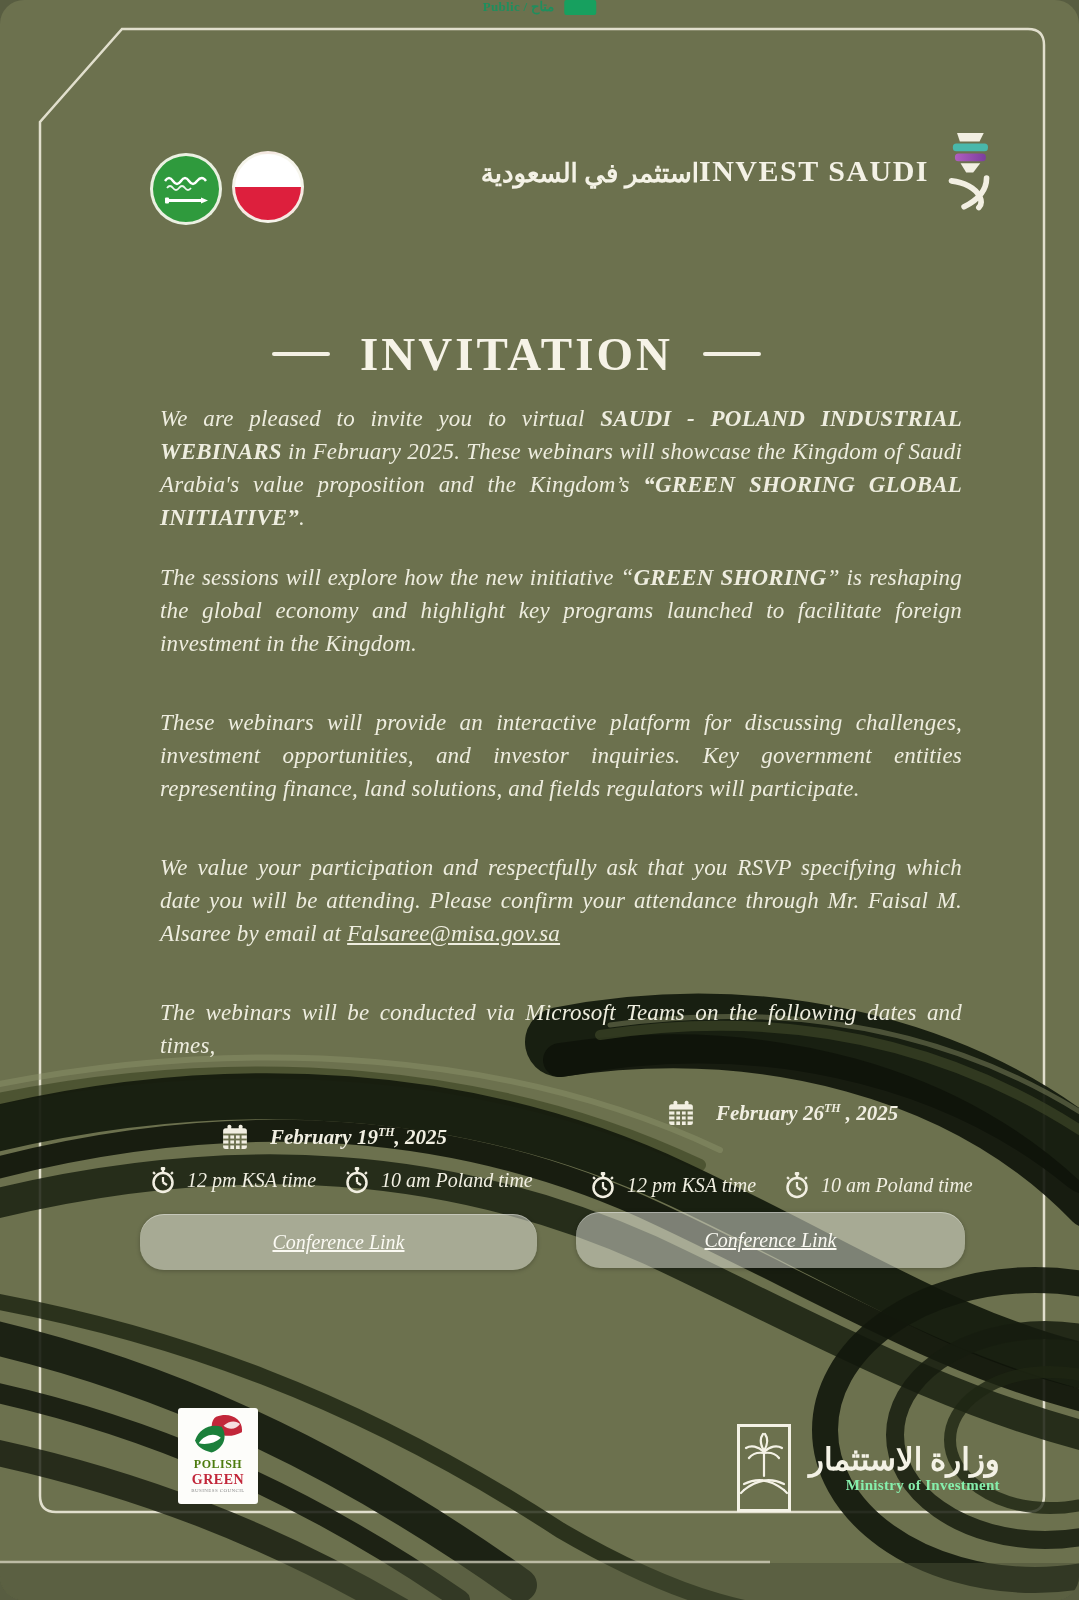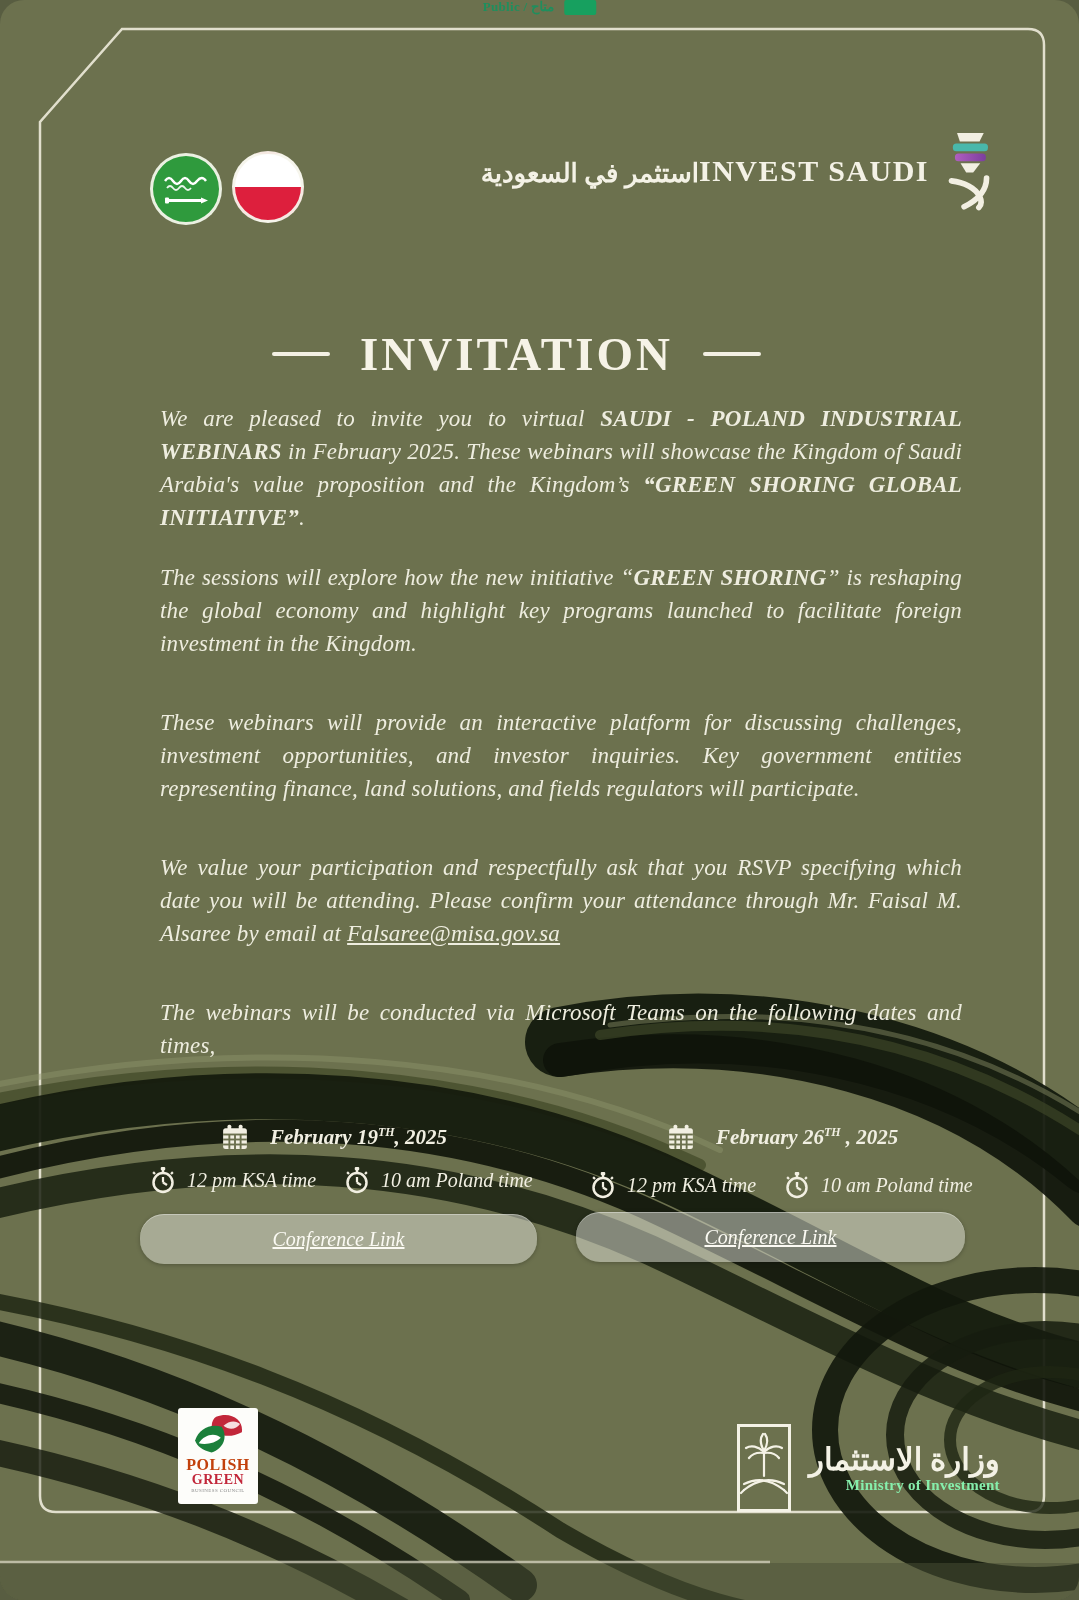--- a/index.html
+++ b/index.html
@@ -43,34 +43,34 @@
   .seg-bold{font-weight:bold;}
   .seg-underline{text-decoration:underline;}
   
   .date-row{position:absolute; display:flex; align-items:center; gap:20px;
     font-style:italic; font-weight:bold; font-size:21px; color:#f1efe2;}
   .date-row sup{font-size:12px;}
   .times-row{position:absolute; display:flex; align-items:center; gap:26px;
     font-style:italic; font-size:20px; color:#f1efe2;}
   .time-item{display:flex; align-items:center; gap:9px;justify-content:flex-end;}
   .btn-link{
-    position:absolute; height:50px; border-radius:24px;
+    position:absolute; height:56px; border-radius:24px;
     background:rgba(225,227,218,.5);
     box-shadow:0 1px 4px rgba(0,0,0,.25), inset 0 1px 0 rgba(255,255,255,.35);
     display:flex; align-items:center; justify-content:center;
     font-style:italic; font-size:20px; color:#fbfaf3;
     text-decoration:underline; cursor:pointer;
   }
   
   .polish-card{
     position:absolute; left:178px; top:1408px; width:80px; height:96px;
     background:#fdfdfa; border-radius:3px; display:flex; flex-direction:column;
     align-items:center; justify-content:flex-start; padding-top:5px; box-sizing:border-box;
   }
-  .polish-top{font-size:16px; font-weight:bold; color:#c2410c; letter-spacing:.5px; line-height:15px;}
+  .polish-top{font-size:12px; font-weight:bold; color:#4d7c0f; letter-spacing:.5px; line-height:15px;}
   .polish-bottom{font-size:14px; font-weight:bold; color:#c2273a; letter-spacing:.5px; line-height:15px;}
   .polish-sub{font-size:5px; color:#8a8a8a; letter-spacing:.4px; margin-top:1px;}
   .ministry{position:absolute; left:737px; top:1424px; display:flex; align-items:center; gap:18px;}
   .ministry-text{display:flex; flex-direction:column; align-items:flex-end;}
   .ministry-ar{font-size:31px; font-weight:bold; color:#f4f2e6; direction:rtl; line-height:1.15;}
   .ministry-en{font-size:15px; font-weight:bold; color:#86efac; letter-spacing:.3px;}
 </style>
 </head>
 <body>
 
@@ -191,21 +191,21 @@
         <line x1="18.4" y1="7.2" x2="19.9" y2="5.7" stroke="#f2efe2" stroke-width="1.8"></line>
         <circle cx="12" cy="14" r="7.6" fill="none" stroke="#f2efe2" stroke-width="2"></circle>
         <line x1="12" y1="14" x2="12" y2="9.6" stroke="#f2efe2" stroke-width="1.8"></line>
         <line x1="12" y1="14" x2="15.2" y2="16" stroke="#f2efe2" stroke-width="1.8"></line>
       </svg>
       <span>10 am Poland time</span>
     </span>
   </div>
   <div class="btn-link" style="left:140px; top:1214px; width:397px;">Conference Link</div>
 
-  <div class="date-row" style="left:666px; top:1122px;">
+  <div class="date-row" style="left:666px; top:1098px;">
     <svg width="30" height="30" viewBox="0 0 24 24">
       <rect x="6" y="2.2" width="3" height="5" rx="1.2" fill="#f2efe2"></rect>
       <rect x="15" y="2.2" width="3" height="5" rx="1.2" fill="#f2efe2"></rect>
       <rect x="2.5" y="5" width="19" height="16.5" rx="2" fill="#f2efe2"></rect>
       <g stroke="#6c714e" stroke-width="1.5">
         <line x1="2.5" y1="10" x2="21.5" y2="10"></line>
         <line x1="7.5" y1="10" x2="7.5" y2="21.5"></line>
         <line x1="12" y1="10" x2="12" y2="21.5"></line>
         <line x1="16.5" y1="10" x2="16.5" y2="21.5"></line>
         <line x1="2.5" y1="14" x2="21.5" y2="14"></line>

